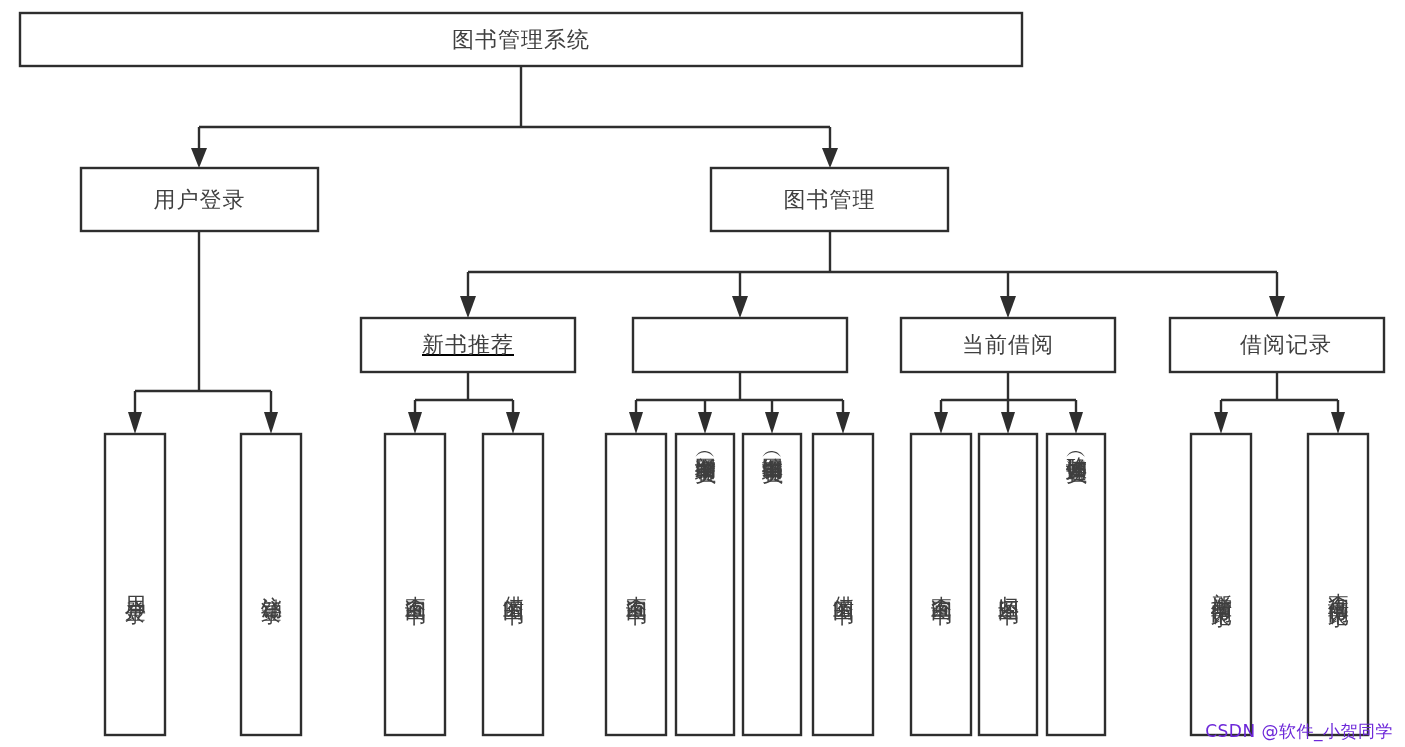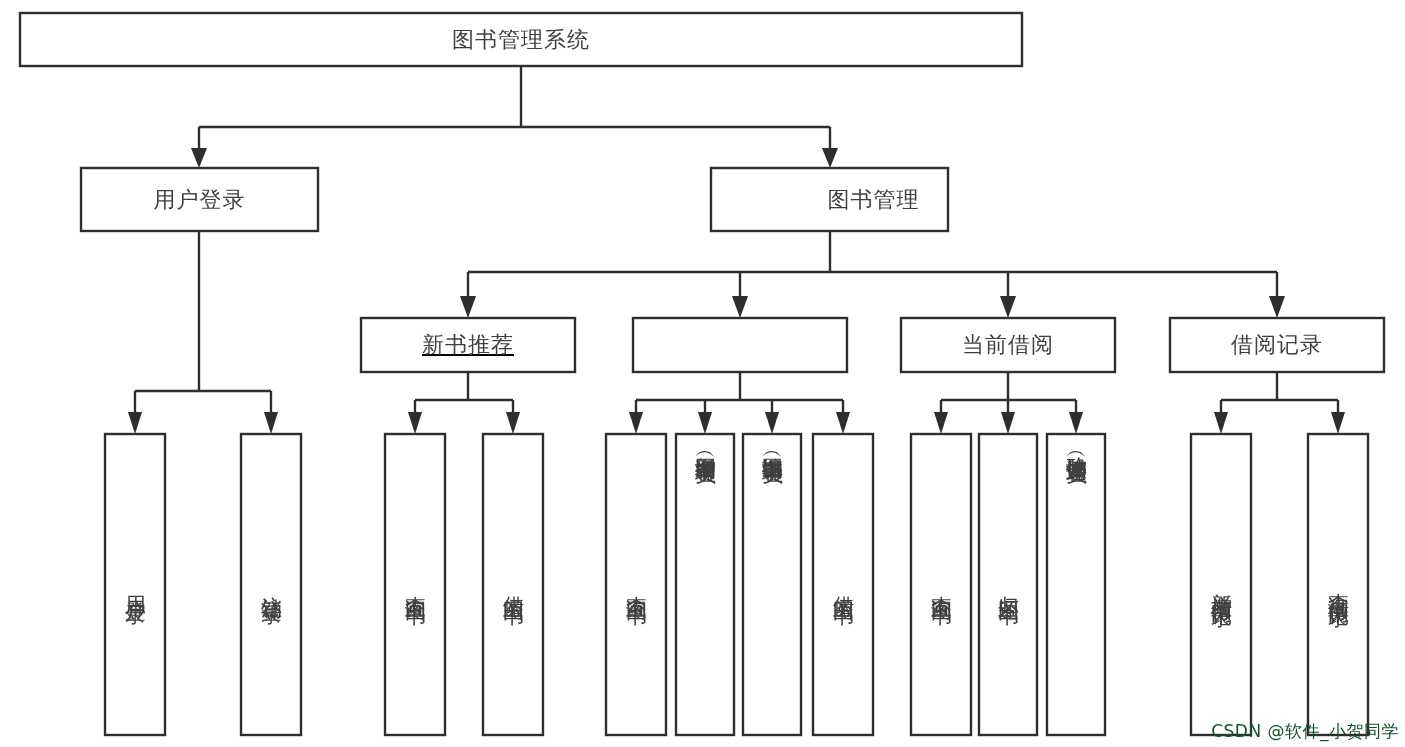--- a/index.html
+++ b/index.html
@@ -68,25 +68,25 @@
   }
   .hlabel-text {
     font-family: "DejaVu Sans", "Liberation Sans", sans-serif;
     font-size: 22px;
     color: #3f3f3f;
     letter-spacing: 1px;
     white-space: nowrap;
   }
   .watermark {
     position: absolute;
-    right: 6px;
+    right: 12px;
     bottom: 4px;
     font-family: "DejaVu Sans", "Liberation Sans", sans-serif;
     font-size: 17px;
-    color: #14532d;
+    color: #6d28d9;
     letter-spacing: 0.5px;
     white-space: nowrap;
     pointer-events: none;
   }
 </style>
 </head>
 <body>
 
 <div id="diagram-root">
 
@@ -194,31 +194,31 @@
     <rect class="node-box" x="1308" y="434" width="60" height="301"></rect>
   </svg>
 
   <div class="hlabel-wrap" style="left:20px; top:13px; width:1002px; height:53px;">
     <span class="hlabel-text">图书管理系统</span>
   </div>
 
   <div class="hlabel-wrap" style="left:81px; top:168px; width:237px; height:63px;">
     <span class="hlabel-text">用户登录</span>
   </div>
-  <div class="hlabel-wrap" style="left:711px; top:168px; width:237px; height:63px;margin-left:44px;">
+  <div class="hlabel-wrap" style="left:711px; top:168px; width:237px; height:63px;">
     <span class="hlabel-text">图书管理</span>
   </div>
 
   <div class="hlabel-wrap" style="left:361px; top:318px; width:214px; height:54px;text-decoration:underline;">
     <span class="hlabel-text">新书推荐</span>
   </div>
   <div class="hlabel-wrap" style="left:901px; top:318px; width:214px; height:54px;border-radius:23px;">
     <span class="hlabel-text">当前借阅</span>
   </div>
-  <div class="hlabel-wrap" style="left:1170px; top:318px; width:214px; height:54px;">
+  <div class="hlabel-wrap" style="left:1170px; top:318px; width:214px; height:54px;padding-left:9px;">
     <span class="hlabel-text">借阅记录</span>
   </div>
 
   <div class="vlabel-wrap" style="left:105px; top:434px; width:60px; height:301px;">
     <span class="vlabel-text">用户登录</span>
   </div>
   <div class="vlabel-wrap" style="left:241px; top:434px; width:60px; height:301px;">
     <span class="vlabel-text">注销登录</span>
   </div>
 

